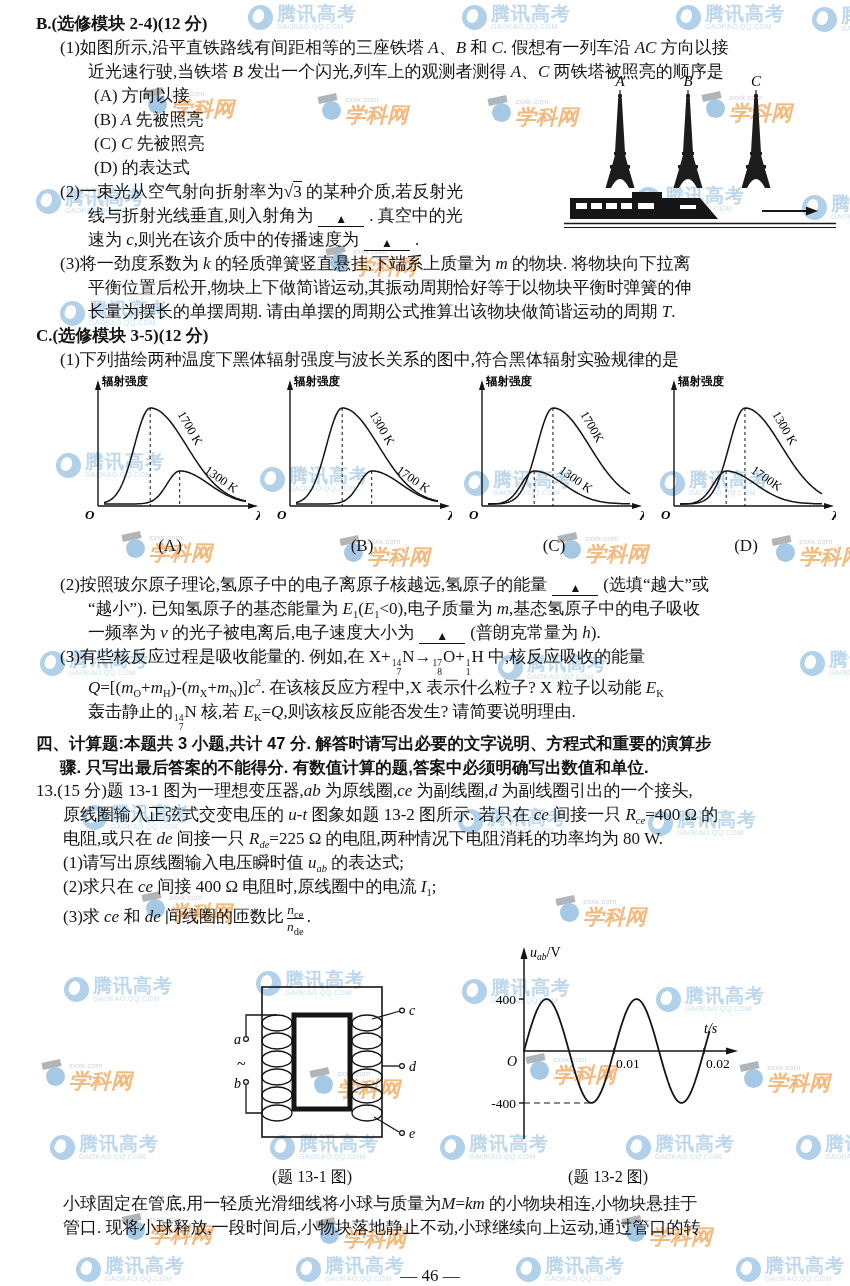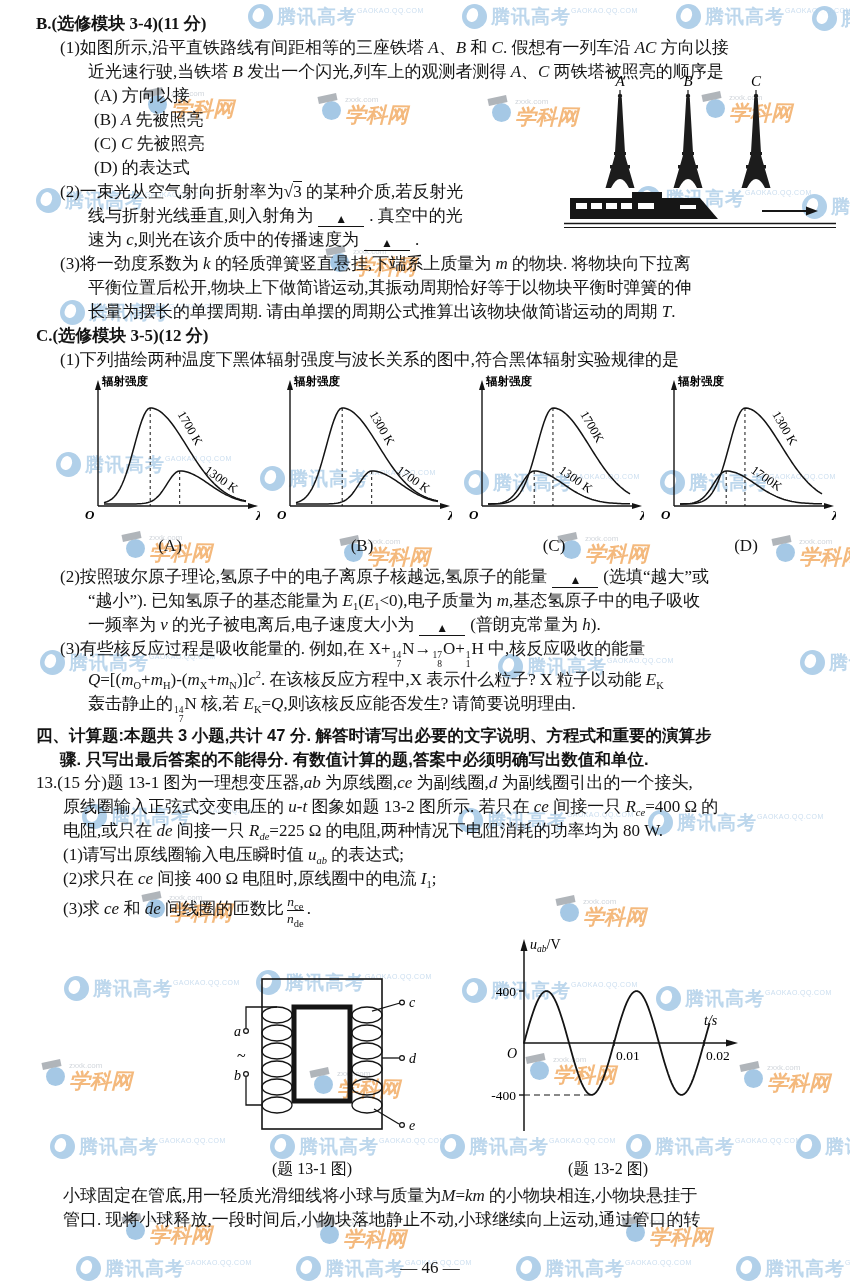--- a/index.html
+++ b/index.html
@@ -4,21 +4,21 @@
 <style>
   html,body{margin:0;padding:0;background:#e8e8e8}
   .page{position:relative;width:850px;height:1286px;background:#ffffff;overflow:hidden;
         font-family:"Liberation Serif","DejaVu Serif",serif;color:#141414;font-size:17px;line-height:24px}
   
   .wm-layer{position:absolute;inset:0;z-index:1}
   .wm{position:absolute;display:flex;align-items:center;gap:4px;pointer-events:none;white-space:nowrap;opacity:.9}
   .qq-ball{width:25px;height:25px;border-radius:50%;background:#a9cbe7;position:relative;flex:0 0 auto}
   .qq-ball::after{content:"";position:absolute;left:5px;top:4px;width:11px;height:14px;background:#fff;
                   border-radius:55% 60% 50% 50%;transform:rotate(22deg)}
-  .qq-tx{display:flex;flex-direction:row;line-height:1}
+  .qq-tx{display:flex;flex-direction:column;line-height:1}
   .qq-tx b{font-size:19px;color:#b6d3eb;font-weight:bold;font-family:"Liberation Sans","DejaVu Sans",sans-serif;letter-spacing:1px}
   .qq-tx i{font-style:normal;font-size:7px;color:#c6dbee;font-family:"Liberation Sans","DejaVu Sans",sans-serif;letter-spacing:.4px}
   .xk-mascot{width:19px;height:19px;border-radius:50%;background:#9cc3e3;position:relative;flex:0 0 auto}
   .xk-mascot::before{content:"";position:absolute;left:-4px;top:-6px;width:19px;height:7px;background:#a8adb3;transform:rotate(-12deg)}
   .xk-tx{display:flex;flex-direction:column;line-height:1}
   .xk-sub{font-style:normal;font-size:8px;color:#cdd2d8;font-family:"Liberation Sans","DejaVu Sans",sans-serif}
   .xk-tx b{font-size:21px;color:#f3b26f;font-weight:bold;font-style:italic;font-family:"Liberation Sans","DejaVu Sans",sans-serif}
   
   .content{position:relative;z-index:2;padding:12px 26px 0 36px}
   .ln{white-space:nowrap}
@@ -34,21 +34,21 @@
   sub,sup{font-size:10.5px;line-height:0}
   .blank{display:inline-block;min-width:46px;border-bottom:1.2px solid #141414;text-align:center;
          font-size:12px;line-height:14px;vertical-align:-2px;margin:0 5px}
   .ol{border-top:1px solid #141414}
   .nuc{display:inline-flex;flex-direction:column;align-items:flex-end;vertical-align:-4px;margin:0 1px;
        font-size:9.5px;line-height:8.5px;font-style:normal}
   .frac{display:inline-flex;flex-direction:column;text-align:center;vertical-align:middle;margin:0 3px;
         font-size:13.5px;line-height:16px}
   .frac .fb{border-top:1.2px solid #141414}
   .fig-towers{position:absolute;top:72px;right:10px}
-  .graphs-row{display:flex;gap:12px;margin:2px 0 8px 44px}
+  .graphs-row{display:flex;gap:12px;margin:2px 0 16px 44px}
   .gcol{width:182px}
   .g-cap{text-align:center;font-size:17px;line-height:22px}
   .fig13-row{display:flex;align-items:flex-end;gap:54px;margin:6px 0 4px 170px}
   .figbox{text-align:center}
   .fig-cap{font-size:16px;line-height:22px;text-align:center;margin-top:10px}
   .footer{text-align:center;font-size:17px;margin-top:24px}
   svg text{font-family:"Liberation Serif","DejaVu Serif",serif}
 </style>
 </head>
 <body>
@@ -431,21 +431,21 @@
         </g>
         <g>
           <line x1="202" y1="139" x2="246" y2="139" stroke="#161616" stroke-width="2"></line>
           <polygon points="246,134.5 258,139 246,143.5" fill="#161616"></polygon>
         </g>
         <line x1="4" y1="151.5" x2="276" y2="151.5" stroke="#161616" stroke-width="1.4"></line>
         <line x1="4" y1="155.5" x2="276" y2="155.5" stroke="#161616" stroke-width="1.1"></line>
       </svg>
     </div>
 
-    <div class="ln bold">B.(选修模块 3-4)(11 分)</div>
+    <div class="ln bold">B.(选修模块 2-4)(12 分)</div>
     <div class="ln q">(1)如图所示,沿平直铁路线有间距相等的三座铁塔 <i>A</i>、<i>B</i> 和 <i>C</i>. 假想有一列车沿 <i>AC</i> 方向以接</div>
     <div class="ln ind">近光速行驶,当铁塔 <i>B</i> 发出一个闪光,列车上的观测者测得 <i>A</i>、<i>C</i> 两铁塔被照亮的顺序是</div>
     <div class="ln opt">(A) 方向以接</div>
     <div class="ln opt">(B) <i>A</i> 先被照亮</div>
     <div class="ln opt">(C) <i>C</i> 先被照亮</div>
     <div class="ln opt">(D) 的表达式</div>
     <div class="ln q">(2)一束光从空气射向折射率为√<span class="ol">3</span> 的某种介质,若反射光</div>
     <div class="ln ind">线与折射光线垂直,则入射角为<span class="blank">▲</span>. 真空中的光</div>
     <div class="ln ind">速为 <i>c</i>,则光在该介质中的传播速度为<span class="blank">▲</span>.</div>
     <div class="ln q">(3)将一劲度系数为 <i>k</i> 的轻质弹簧竖直悬挂,下端系上质量为 <i>m</i> 的物块. 将物块向下拉离</div>

